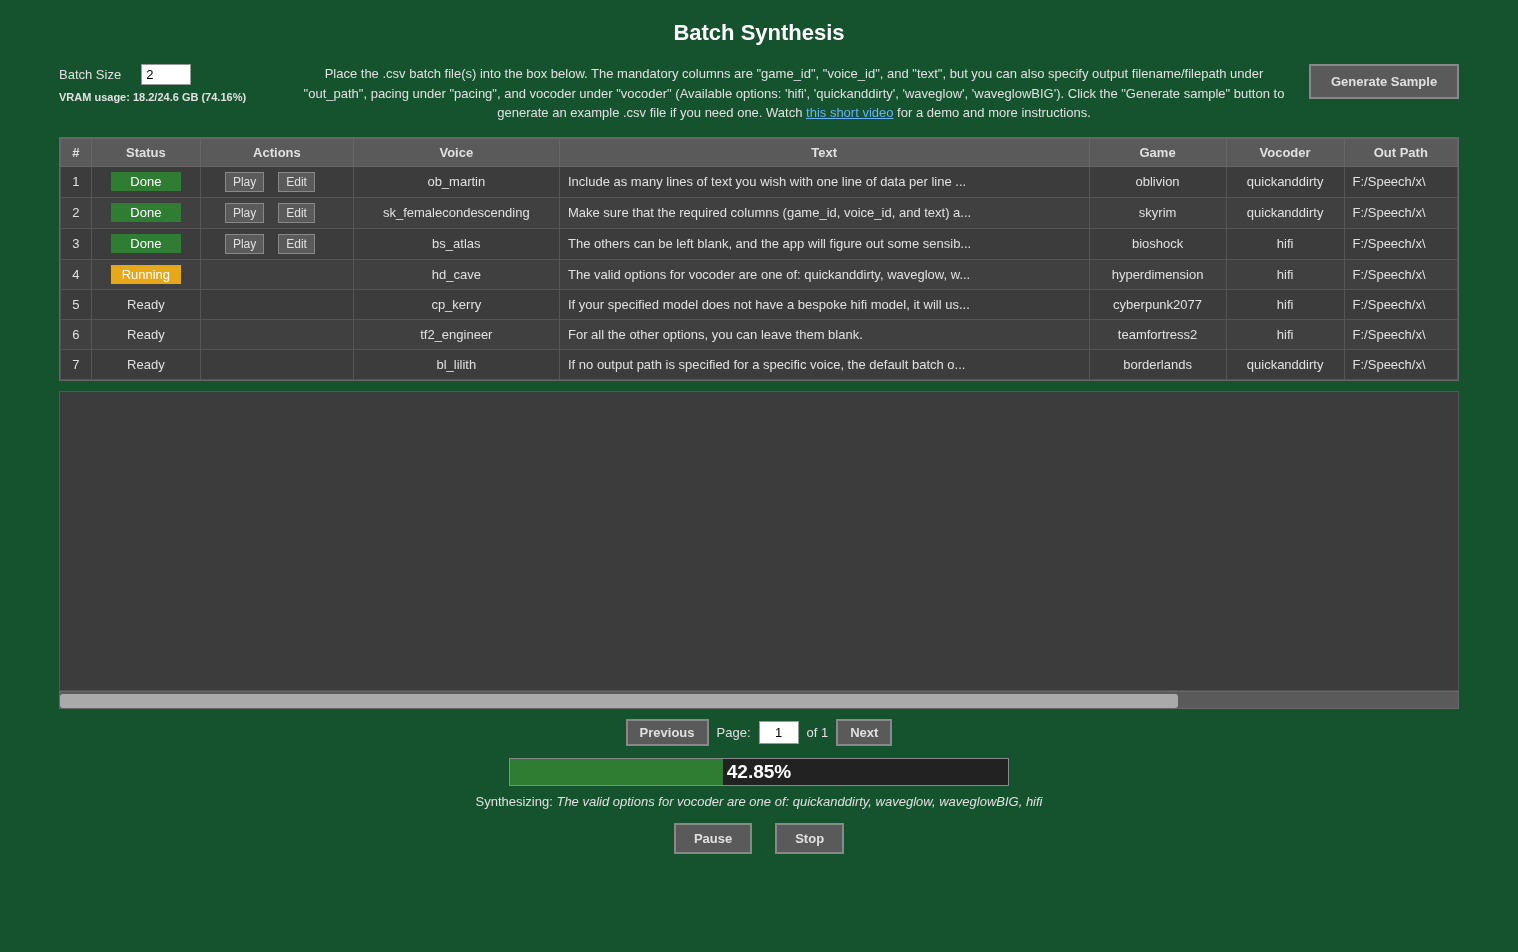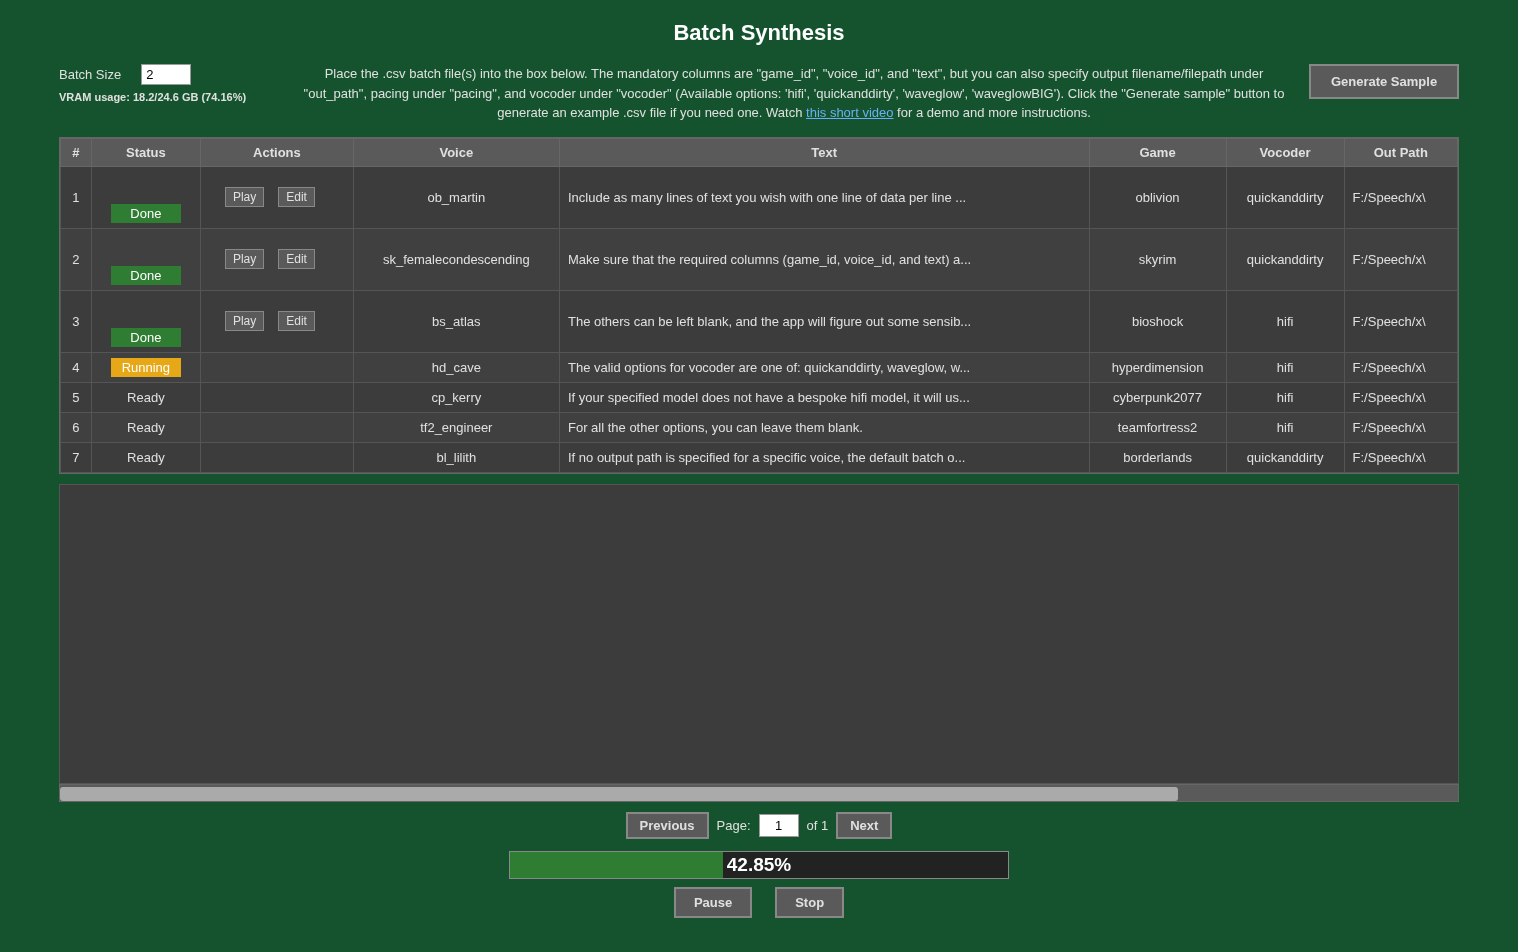--- a/index.html
+++ b/index.html
@@ -119,21 +119,20 @@
       font-size: 13px;
     }
     td.center { text-align: center; }
     .status-done {
       background: #2e7d32;
       color: #fff;
       padding: 2px 10px;
       text-align: center;
       display: inline-block;
       width: 70px;
-      margin-top: 32px;
     }
     .status-running {
       background: #e6a817;
       color: #fff;
       padding: 2px 10px;
       text-align: center;
       display: inline-block;
       width: 70px;
     }
     .status-ready {
@@ -397,19 +396,23 @@
       <span class="page-label">of 1</span>
       <button class="page-btn">Next</button>
     </div>
 
     <div class="progress-container">
       <div class="progress-fill" id="progress-fill" style="width: 42.85%;"></div>
       <div class="progress-text">42.85%</div>
     </div>
 
 
+    <div class="synthesizing-text">
+      <span>Synthesizing:</span>
+      <em>The valid options for vocoder are one of: quickanddirty, waveglow, waveglowBIG, hifi</em>
+    </div>
 
     <div class="control-buttons">
       <button class="ctrl-btn">Pause</button>
       <button class="ctrl-btn">Stop</button>
     </div>
   </div>
 </div>
 
 </body></html>

